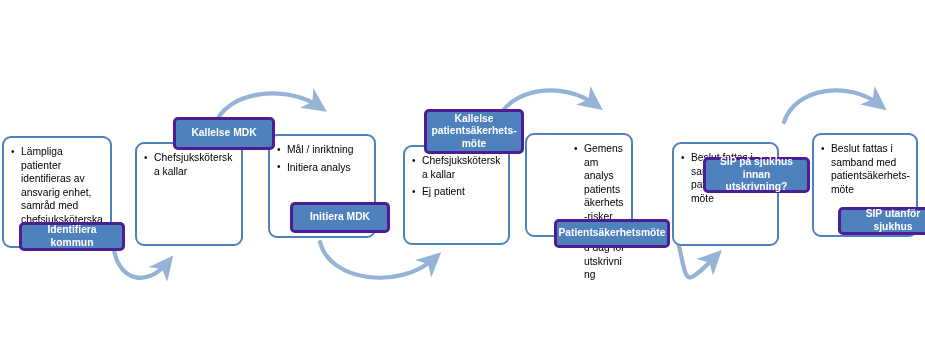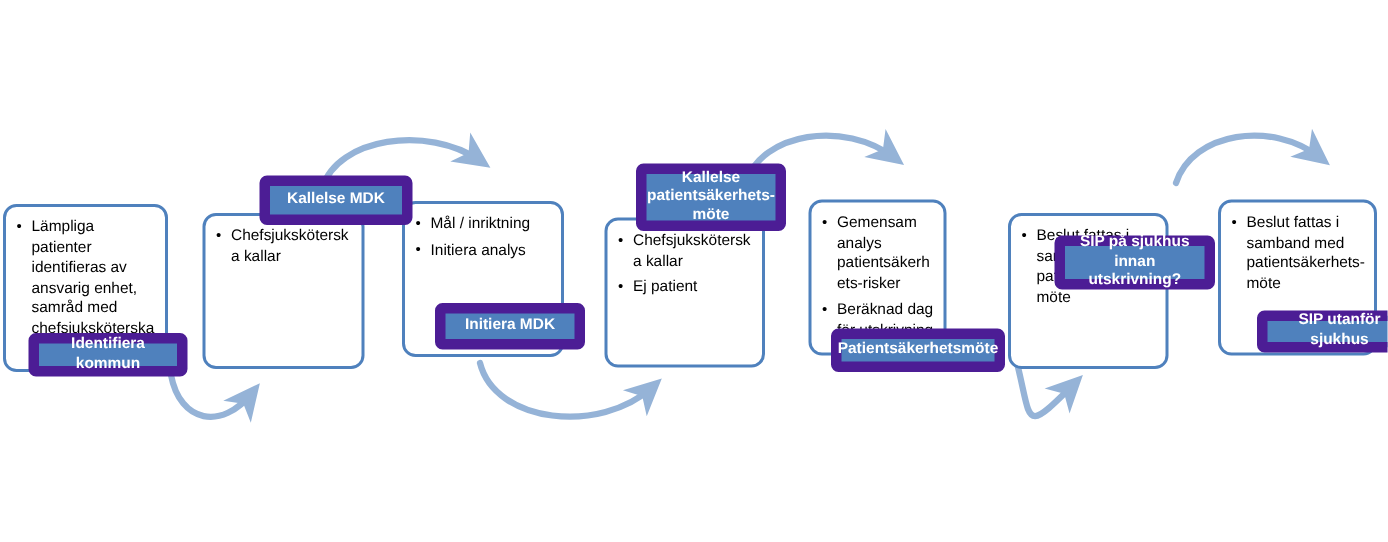--- a/index.html
+++ b/index.html
@@ -43,21 +43,21 @@
 
   .badge{
     position:absolute;
     background:#4f81bd;
     color:#ffffff;
     font-size:10.3px;
     font-weight:bold;
     line-height:12.6px;
     text-align:center;
     border-radius:5px;
-    border:7px solid #4c1d95;
+    border:3px solid #4c1d95;
     box-sizing:border-box;
     display:flex;
     align-items:center;
     justify-content:center;
     padding:4px 5px;
     z-index:4;
   }
 </style>
 </head>
 <body>
@@ -112,21 +112,21 @@
     <div class="card" style="left:403px;top:145px;width:107px;height:100px;">
       <ul>
         <li>Chefsjuksköterska kallar</li>
         <li>Ej patient</li>
       </ul>
     </div>
     <div class="badge" style="left:424px;top:109px;width:100px;height:45px;">Kallelse patientsäkerhets-möte</div>
   </div>
 
   <div class="node">
-    <div class="card" style="left:539px;top:133px;width:92px;height:104px;">
+    <div class="card" style="left:525px;top:133px;width:108px;height:104px;padding-left:40px;">
       <ul>
         <li>Gemensam analys patientsäkerhets-risker</li>
         <li>Beräknad dag för utskrivning</li>
       </ul>
     </div>
     <div class="badge" style="left:554px;top:219px;width:116px;height:29px;">Patientsäkerhetsmöte</div>
   </div>
 
   <div class="node">
     <div class="card" style="left:672px;top:142px;width:107px;height:104px;">

